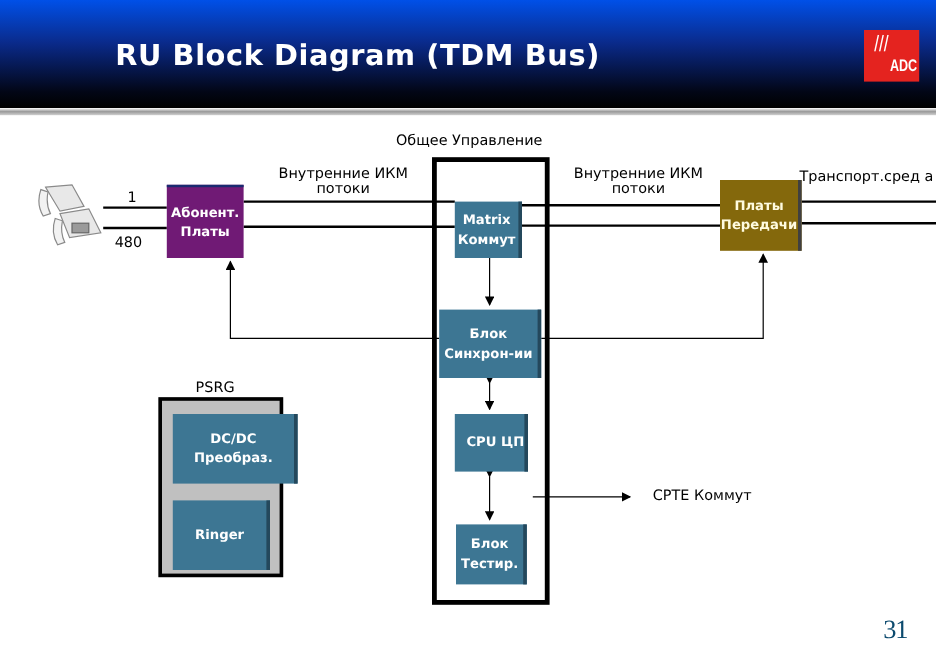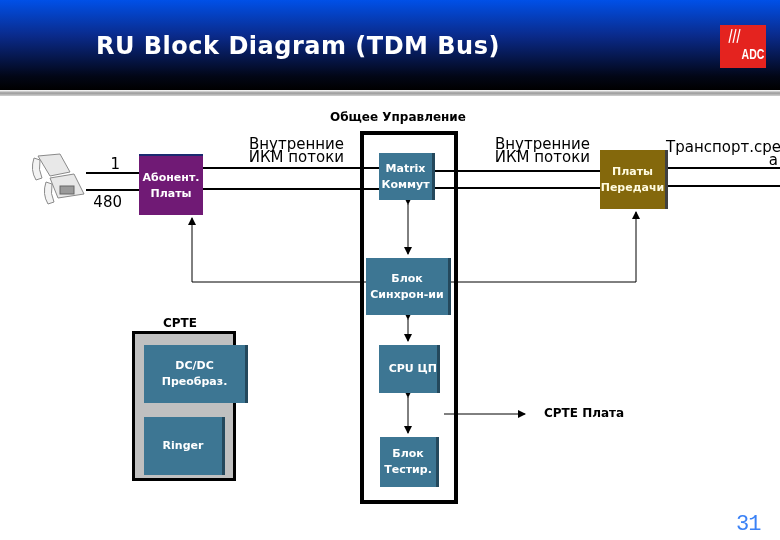--- a/index.html
+++ b/index.html
@@ -8,30 +8,30 @@
   .header { position: absolute; left: 0; top: 0; width: 780px; height: 90px;
             background: linear-gradient(#0050e8 0%, #0a2a8a 40%, #020616 85%, #000000 100%); }
   .header-rule { position: absolute; left: 0; top: 90px; width: 780px; height: 6px;
             background: linear-gradient(#ffffff, #9a9a9a 50%, #d0d0d0); }
   .title { position: absolute; left: 96px; top: 32px; width: 440px; 
            color: #ffffff; font-weight: bold; font-size: 24px; letter-spacing: 0.5px; }
   .logo { position: absolute; left: 720px; top: 25px; width: 46px; height: 43px; background: #e4231f; }
   .logo-text { position: absolute; right: 2px; bottom: 6px; color: #fff; font-weight: bold;
                font-family: "Liberation Sans", sans-serif; font-size: 14px; transform: scaleX(0.75); transform-origin: right; }
   .logo-stripes { position: absolute; left: 8px; top: 4px; width: 16px; height: 14px; }
-  .lbl { position: absolute; font-size: 15px; color: #000; text-align: right; line-height: 13px; }
-  .bold-lbl { position: absolute; font-size: 12px; font-weight: bold; color: #000; }
+  .lbl { position: absolute; font-size: 12px; color: #000; text-align: center; line-height: 13px; }
+  .bold-lbl { position: absolute; font-size: 12px; font-weight: normal; color: #000; }
   .box { position: absolute; color: #ffffff; font-weight: bold; font-size: 11px; text-align: center;
          display: flex; align-items: center; justify-content: center; line-height: 16px; box-sizing: border-box; }
   .box.teal { background: #3d7693; border-right: 3px solid #24485c; }
   .box.navy { background: #701a75; border-top: 2px solid #1a2a70; }
   .box.olive { background: #84680c; border-right: 3px solid #404040; color: #fffbe0; }
   .frame { position: absolute; border: 4px solid #000; box-sizing: border-box; }
   svg.lines { position: absolute; left: 0; top: 0; }
-  .page-num { position: absolute; left: 736px; top: 512px; font-family: Liberation Mono, monospace; font-size: 22px; color: #3b82f6; letter-spacing: -1px; }
+  .page-num { position: absolute; left: 736px; top: 512px; font-family: Liberation Serif, serif; font-size: 22px; color: #0c4a6e; letter-spacing: -1px; }
 </style>
 </head>
 <body>
 
 <div class="header"></div>
 <div class="header-rule"></div>
 <div class="title">RU Block Diagram (TDM Bus)</div>
 <div class="logo">
   <svg class="logo-stripes" viewBox="0 0 16 14">
     <line x1="4" y1="0" x2="1" y2="14" stroke="#fff" stroke-width="1.2"></line>
@@ -88,40 +88,40 @@
 
 <div class="lbl" style="left:228px;top:138px;width:116px;">Внутренние ИКМ потоки</div>
 <div class="lbl" style="left:474px;top:138px;width:116px;">Внутренние ИКМ потоки</div>
 <div class="lbl" style="left:666px;top:141px;width:112px;background:transparent;">Транспорт.сред а</div>
 
 <div class="frame" style="left:360px;top:131px;width:98px;height:373px;"></div>
 
 <div class="box navy" style="left:139px;top:154px;width:64px;height:61px;">
     <span>Абонент. Платы</span>
   </div>
-<div class="box teal" style="left:379px;top:153px;width:56px;height:47px;">
+<div class="box teal" style="left:379px;top:168px;width:56px;height:47px;">
     <span>Matrix Коммут</span>
   </div>
 <div class="box olive" style="left:600px;top:150px;width:68px;height:59px;">
     <span>Платы Передачи</span>
   </div>
 <div class="box teal" style="left:366px;top:258px;width:85px;height:57px;">
     <span>Блок Синхрон-ии</span>
   </div>
 <div class="box teal" style="left:379px;top:345px;width:61px;height:48px;justify-content:flex-end;">
     <span>CPU ЦП</span>
   </div>
 <div class="box teal" style="left:380px;top:437px;width:59px;height:50px;text-align:center;">
     <span>Блок Тестир.</span>
   </div>
 
-<div class="bold-lbl" style="left:163px;top:316px;">CPTE</div>
+<div class="bold-lbl" style="left:163px;top:316px;">PSRG</div>
 <div class="frame" style="left:132px;top:331px;width:104px;height:150px;background:#c0c0c0;border-width:3px;"></div>
 <div class="box teal" style="left:144px;top:345px;width:104px;height:58px;">
     <span>DC/DC Преобраз.</span>
   </div>
 <div class="box teal" style="left:144px;top:417px;width:81px;height:58px;">
     <span>Ringer</span>
   </div>
 
-<div class="bold-lbl" style="left:544px;top:406px;">CPTE Плата</div>
+<div class="bold-lbl" style="left:544px;top:406px;">CPTE Коммут</div>
 
 <div class="page-num">31</div>
 
 </body></html>

